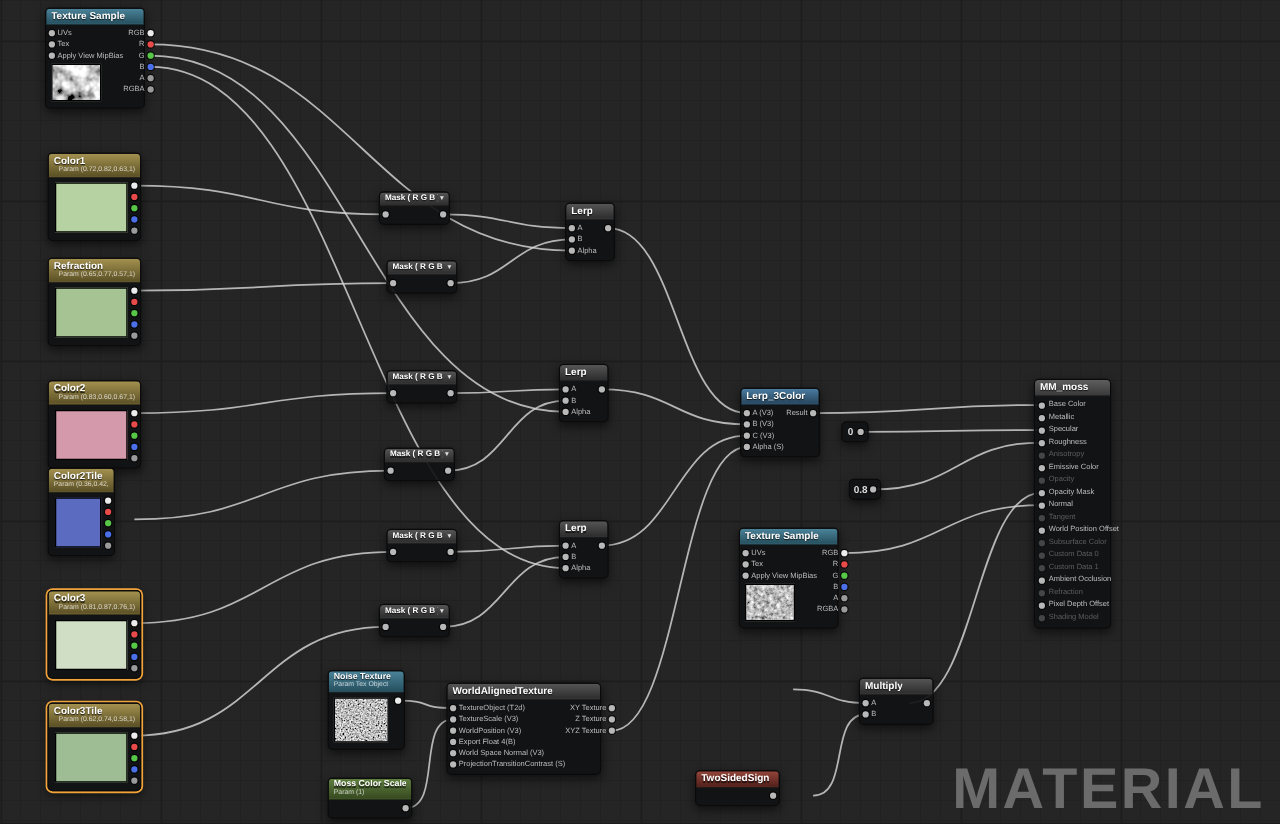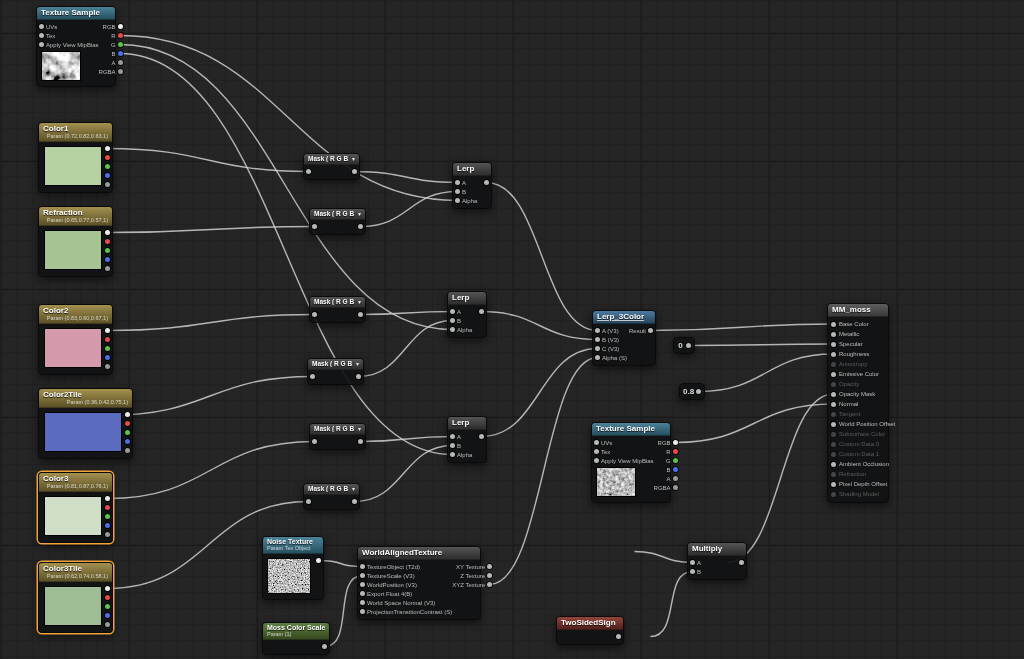--- a/index.html
+++ b/index.html
@@ -31,21 +31,21 @@
   .node.selected{ box-shadow:0 0 0 1.5px var(--sel,#f2a43b), 0 3px 8px rgba(0,0,0,.6); }
   .node-header{ border-radius:3px 3px 0 0; padding:1px 4px 2px; border-bottom:1px solid rgba(0,0,0,.6); }
   .title-line{ display:flex; align-items:center; justify-content:space-between; gap:2px; }
   .node-title{ font-size:8px; font-weight:bold; color:#fff; text-shadow:0 1px 1px rgba(0,0,0,.85); white-space:nowrap; overflow:hidden; }
   .mask .node-title{ font-size:6.5px; }
   .scalar-param .node-title, .texture-obj .node-title{ font-size:7px; }
   .node-sub{ font-size:5.5px; color:rgba(255,255,255,.72); white-space:nowrap; overflow:hidden; }
   .chev{ font-size:6px; color:#e0e0e0; line-height:1; }
   .hdr-texture { background:linear-gradient(#4b8399,#26505f); }
   .hdr-param   { background:linear-gradient(#a3914f,#5c5126);text-align:right; }
-  .hdr-function{ background:linear-gradient(#4a7ba0,#27465e);text-decoration:underline; }
+  .hdr-function{ background:linear-gradient(#4a7ba0,#27465e); }
   .hdr-gray    { background:linear-gradient(#555555,#2d2d2d); }
   .hdr-scalar  { background:linear-gradient(#5f7f40,#36491f); }
   .hdr-red     { background:linear-gradient(#94453a,#54211b); }
   .hdr-mm      { background:linear-gradient(#5e5e5e,#3a3a3a); }
   .node-body{ display:flex; justify-content:space-between; padding:2px 2px 3px; }
   .material .node-body{ justify-content:flex-start; padding:2px 3px 3px; }
   .pin-col{ display:flex; flex-direction:column; }
   .pin-row{ display:flex; align-items:center; gap:2px; height:9px; }
   .material .pin-row{ height:10px; gap:3px; }
   .pin{ width:5px; height:5px; border-radius:50%; flex:none; box-shadow:0 0 0 1px rgba(0,0,0,.7); }
@@ -89,20 +89,21 @@
       <path d="M 650.5 330.5 C 742 330.5, 742 324, 833.5 324"></path>
       <path d="M 688.5 345.5 C 761 345.5, 761 344, 833.5 344"></path>
       <path d="M 698.625 391.5 C 766.0625 391.5, 766.0625 354, 833.5 354"></path>
       <path d="M 675.109375 442.5 C 754.3046875 442.5, 754.3046875 404, 833.5 404"></path>
       <path d="M 727.5 562.5 C 780.5 562.5, 780.5 394, 833.5 394"></path>
       <path d="M 318.5 560.5 C 348.5 560.5, 332.5 566.5, 362.5 566.5"></path>
       <path d="M 324.5 646.5 C 354.5 646.5, 332.5 575.5, 362.5 575.5"></path>
       <path d="M 634.5 551.5 C 664.5 551.5, 662.5 562.5, 692.5 562.5"></path>
       <path d="M 650.5 636.5 C 680.5 636.5, 662.5 571.5, 692.5 571.5"></path>
     </svg>
+  <div class="watermark">MATERIAL</div>
 <div class="node texture" style="left: 36px; top: 6px; width: 80px;">
       <div class="node-header hdr-texture">
         <div class="title-line">
           <span class="node-title">Texture Sample</span>
         </div>
       </div>
       <div class="node-body">
         <div class="left-stack">
           <div class="pin-col in-col">
             <div class="pin-row">
@@ -239,21 +240,21 @@
           </div>
           <div class="pin-row">
             <span class="pin" style="background: rgb(74, 111, 232);"></span>
           </div>
           <div class="pin-row">
             <span class="pin" style="background: rgb(154, 154, 154);"></span>
           </div>
         </div>
       </div>
     </div>
-    <div class="node param" style="left: 38px; top: 388px; width: 95px;">
+    <div class="node param" style="left: 38px; top: 374px; width: 54px;">
       <div class="node-header hdr-param">
         <div class="title-line">
           <span class="node-title">Color2Tile</span>
         </div>
         <div class="node-sub">Param (0.36,0.42,0.75,1)</div>
       </div>
       <div class="node-body">
         <div class="swatch" style="background: rgb(91, 108, 192);"></div>
         <div class="pin-col out-col">
           <div class="pin-row">

